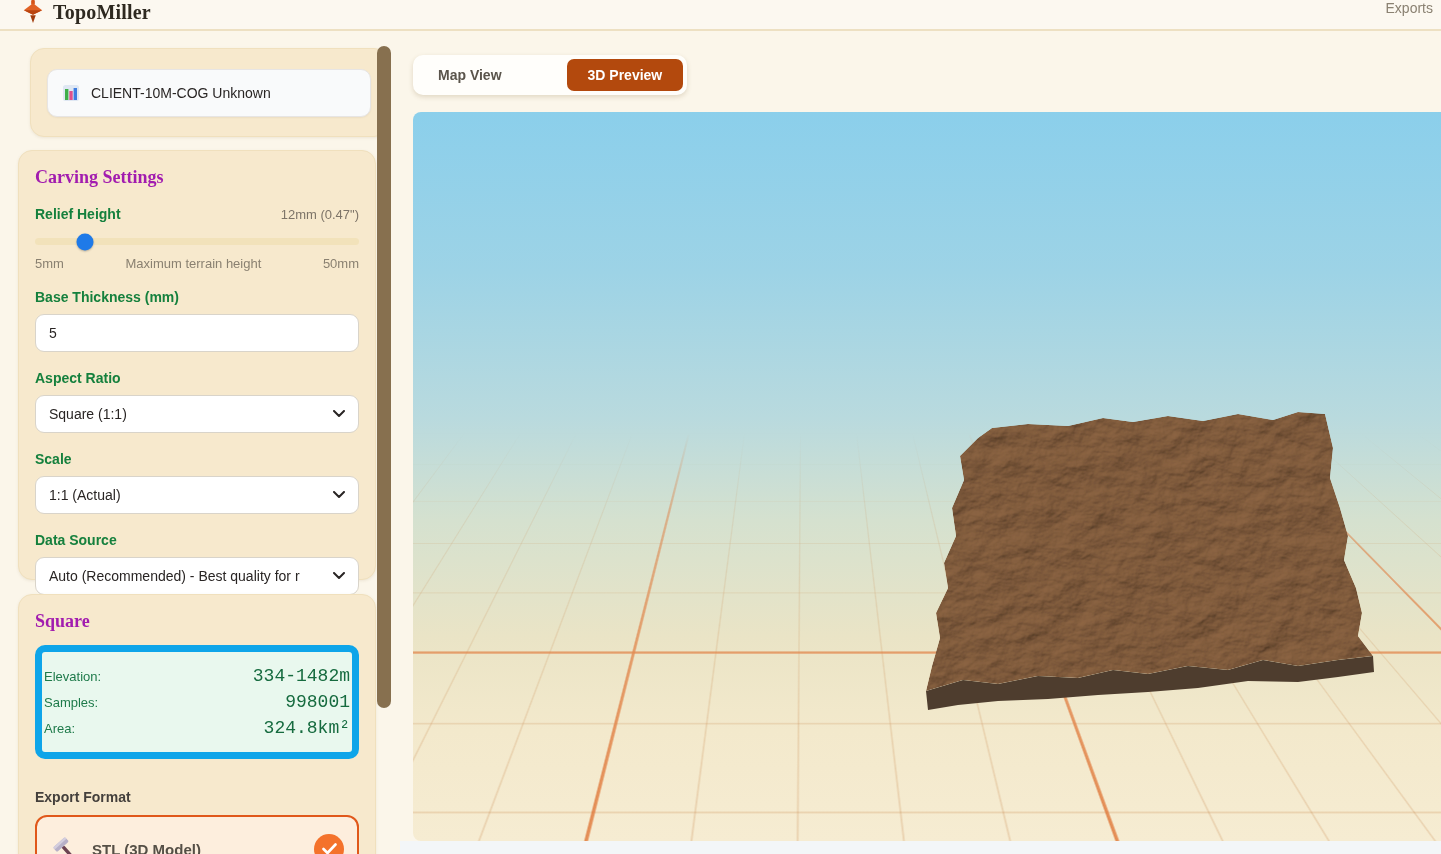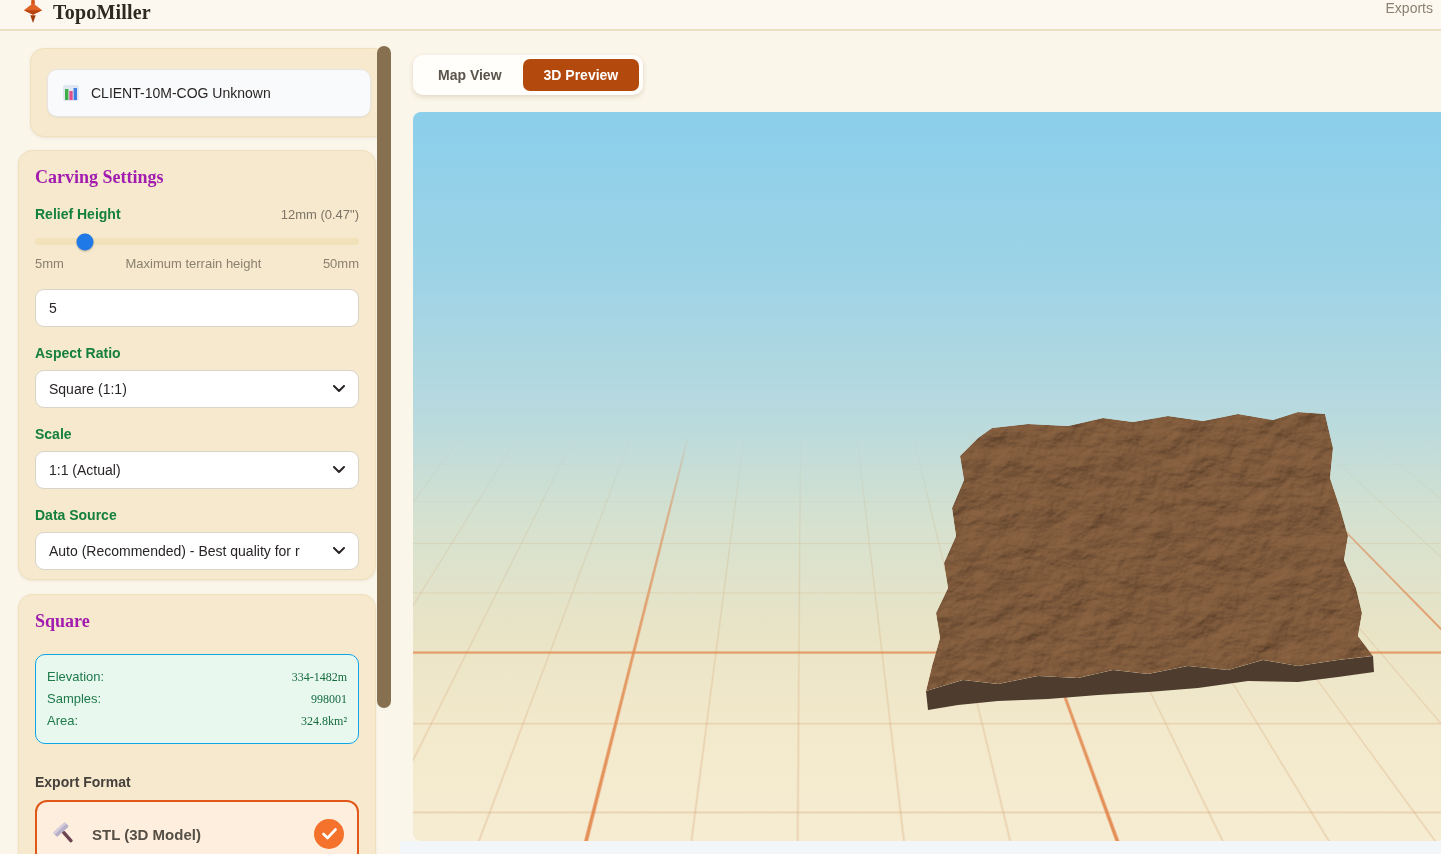--- a/index.html
+++ b/index.html
@@ -68,26 +68,26 @@
     display:flex; align-items:center;
     font-family:"Liberation Sans", sans-serif;
   }
   .text-input { outline:none; }
   .fake-select { justify-content:space-between; cursor:pointer; }
   .fake-select .sel-text { white-space:nowrap; overflow:hidden; flex:1; }
   .fake-select .chev { flex:0 0 auto; margin-left:6px; display:flex; align-items:center; }
 
   .panel-export { top:563px; height:320px; }
   .stats-box {
-    margin-top:22px; background:#e9f8ee; border:1px solid #0ea5e9;
-    border-radius:10px; padding:11px 11px;
+    margin-top:13px; background:#e9f8ee; border:7px solid #0ea5e9;
+    border-radius:10px; padding:11px 2px;
   }
   .stats-row { display:flex; justify-content:space-between; align-items:baseline; padding:3px 0; }
   .stats-label { font-size:13px; color:#1e7a4a; }
-  .stats-value { font-size:12px; font-family:Liberation Serif, serif; color:#166b3f; }
+  .stats-value { font-size:18px; font-family:Liberation Mono, monospace; color:#166b3f; }
   .format-label { margin-top:30px; font-size:14px; font-weight:600; color:#44403c; }
   .format-card {
     margin-top:10px; height:68px; position:relative;
     background:#fdeedd; border:2px solid #e0581a; border-radius:12px;
     display:flex; align-items:center; gap:15px; padding:0 16px; cursor:pointer;
   }
   .format-card .label { font-size:15px; font-weight:700; color:#554f46; }
   .check-badge {
     position:absolute; right:13px; top:50%; transform:translateY(-50%);
     width:30px; height:30px; border-radius:50%; background:#f4722b;
@@ -98,21 +98,21 @@
     position:absolute; left:377px; top:15px; width:14px; height:662px;
     background:#87704f; border-radius:7px; cursor:pointer;
   }
 
   
   .main { position:absolute; top:31px; left:400px; right:0; bottom:0; }
   .tabs {
     position:absolute; left:13px; top:24px; height:40px;
     background:#fffefb; border-radius:10px; padding:4px;
     display:inline-flex; align-items:stretch;
-    box-shadow:0 2px 5px rgba(120,90,40,.20); z-index:5;
+    box-shadow:0 2px 5px rgba(120,90,40,.20); z-index:5;gap:44px;
   }
   .tab { display:flex; align-items:center; padding:0 21px; font-size:14px; font-weight:600; color:#5a544b; cursor:pointer; border-radius:7px; }
   .tab.active { background:#b3490d; color:#ffffff; }
 
   .canvas3d {
     position:absolute; left:13px; top:81px; right:0; height:729px;
     border-radius:8px 0 0 8px; overflow:hidden; cursor:grab;
     background:linear-gradient(to bottom,
       #8bcfeb 0%, #9dd3e6 22%, #b9dade 42%,
       #d5e1cf 56%, #eae4c6 72%, #f3e9cc 85%, #f6ecd2 100%);
@@ -173,20 +173,21 @@
     <div class="slider-track">
       <div class="slider-thumb" style="left: 15.5556%;"></div>
     </div>
     <div class="slider-scale">
       <span>5mm</span>
       <span>Maximum terrain height</span>
       <span>50mm</span>
     </div>
 
     <div class="field-group">
+      <div class="field-label">Base Thickness (mm)</div>
       <input class="text-input" type="text" value="5" style="">
     </div>
 
     <div class="field-group">
       <div class="field-label">Aspect Ratio</div>
       <div class="fake-select">
         <span class="sel-text">Square (1:1)</span>
         <span class="chev">
           <svg width="12" height="8" viewBox="0 0 12 8">
               <path d="M1 1 L6 6 L11 1" fill="none" stroke="#292524" stroke-width="2" stroke-linecap="round" stroke-linejoin="round"></path>

